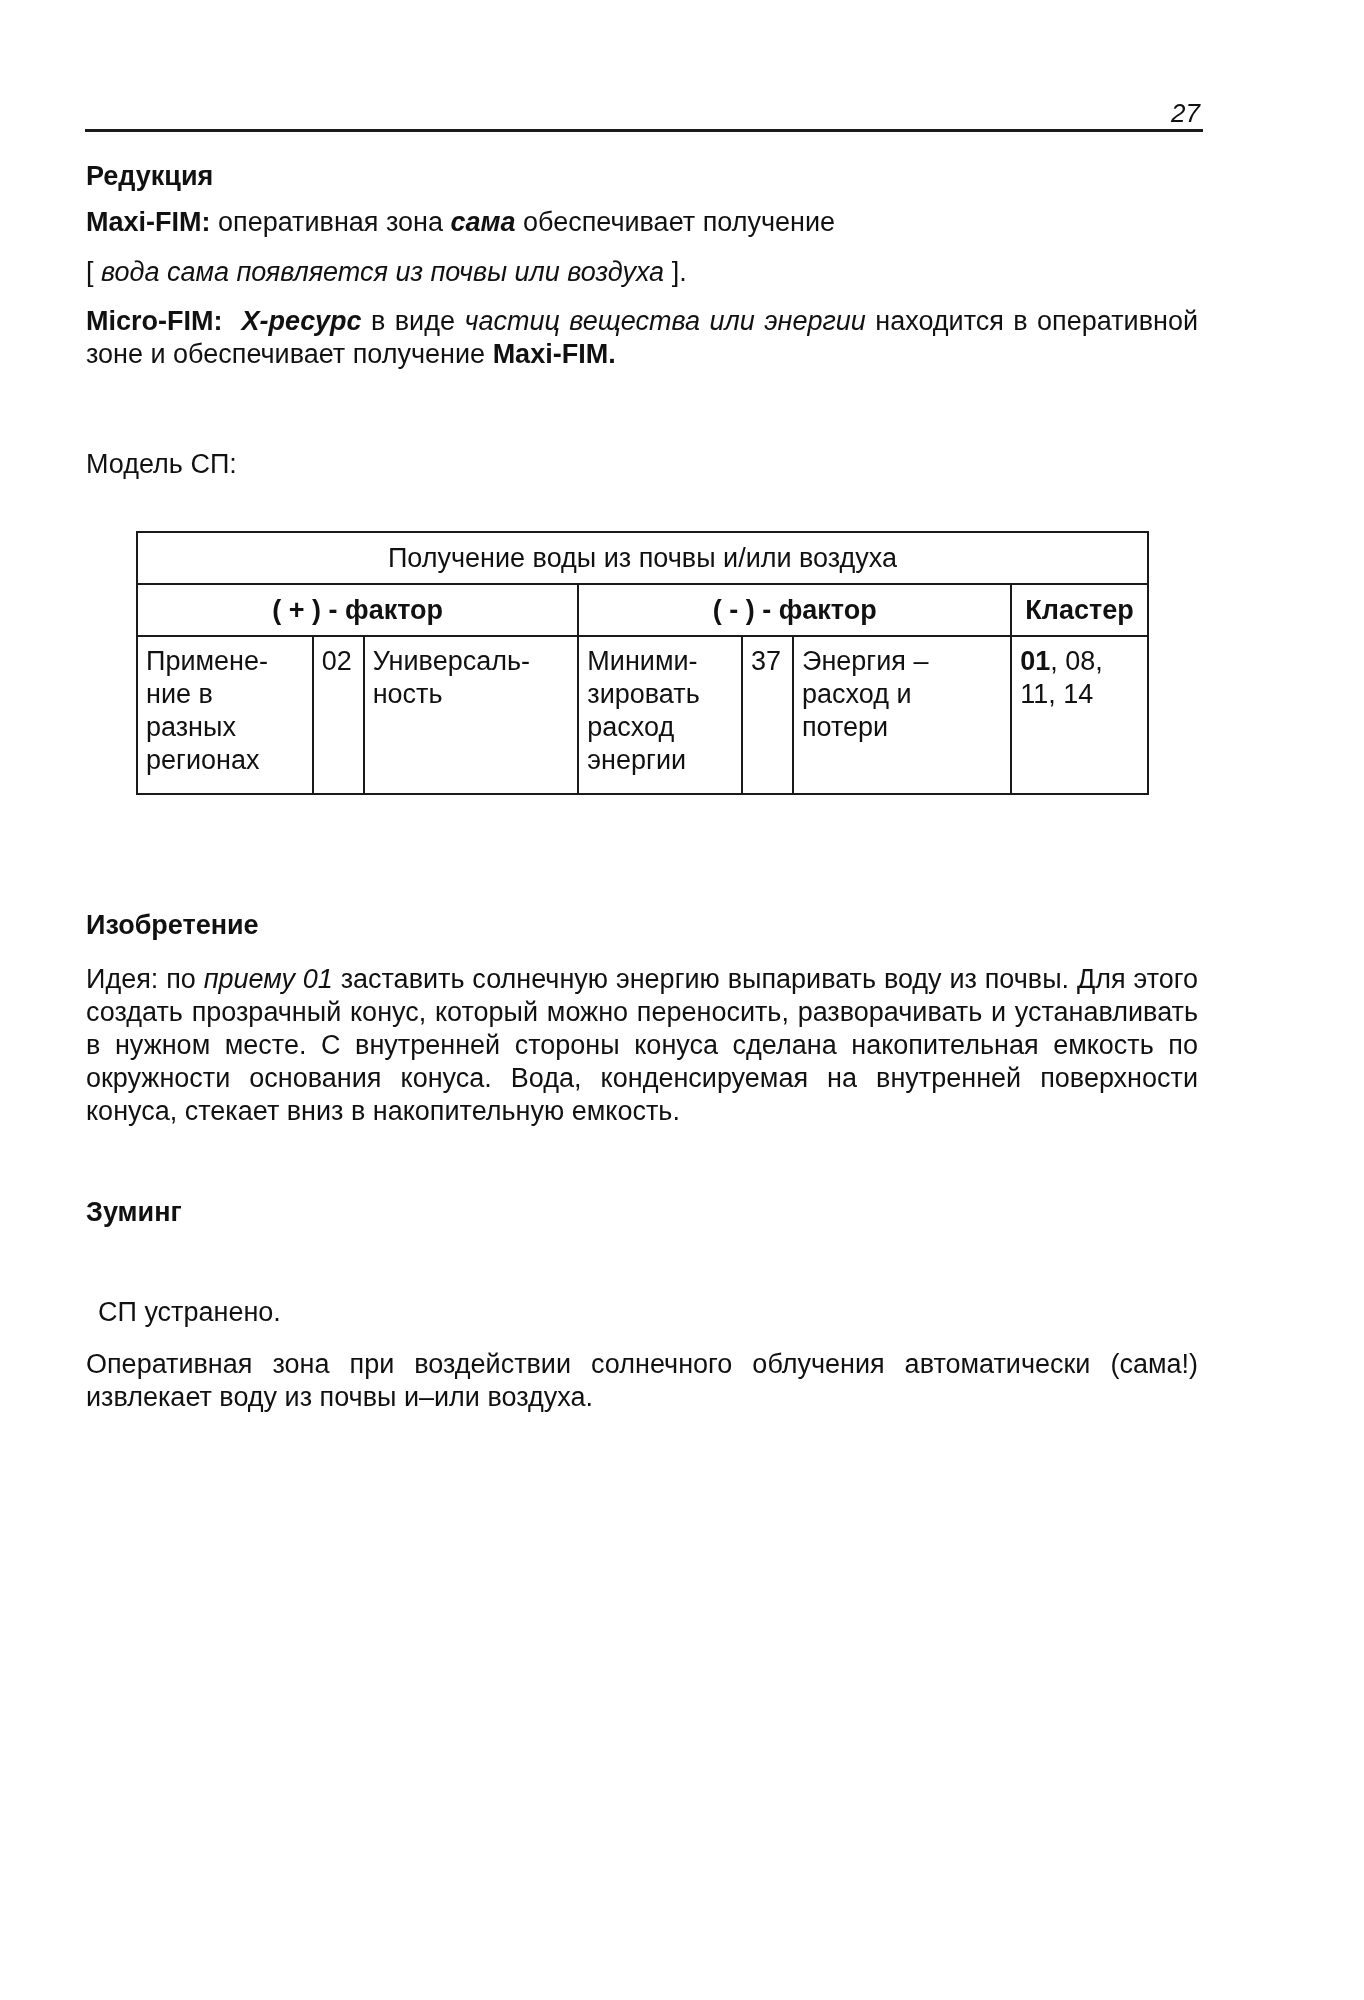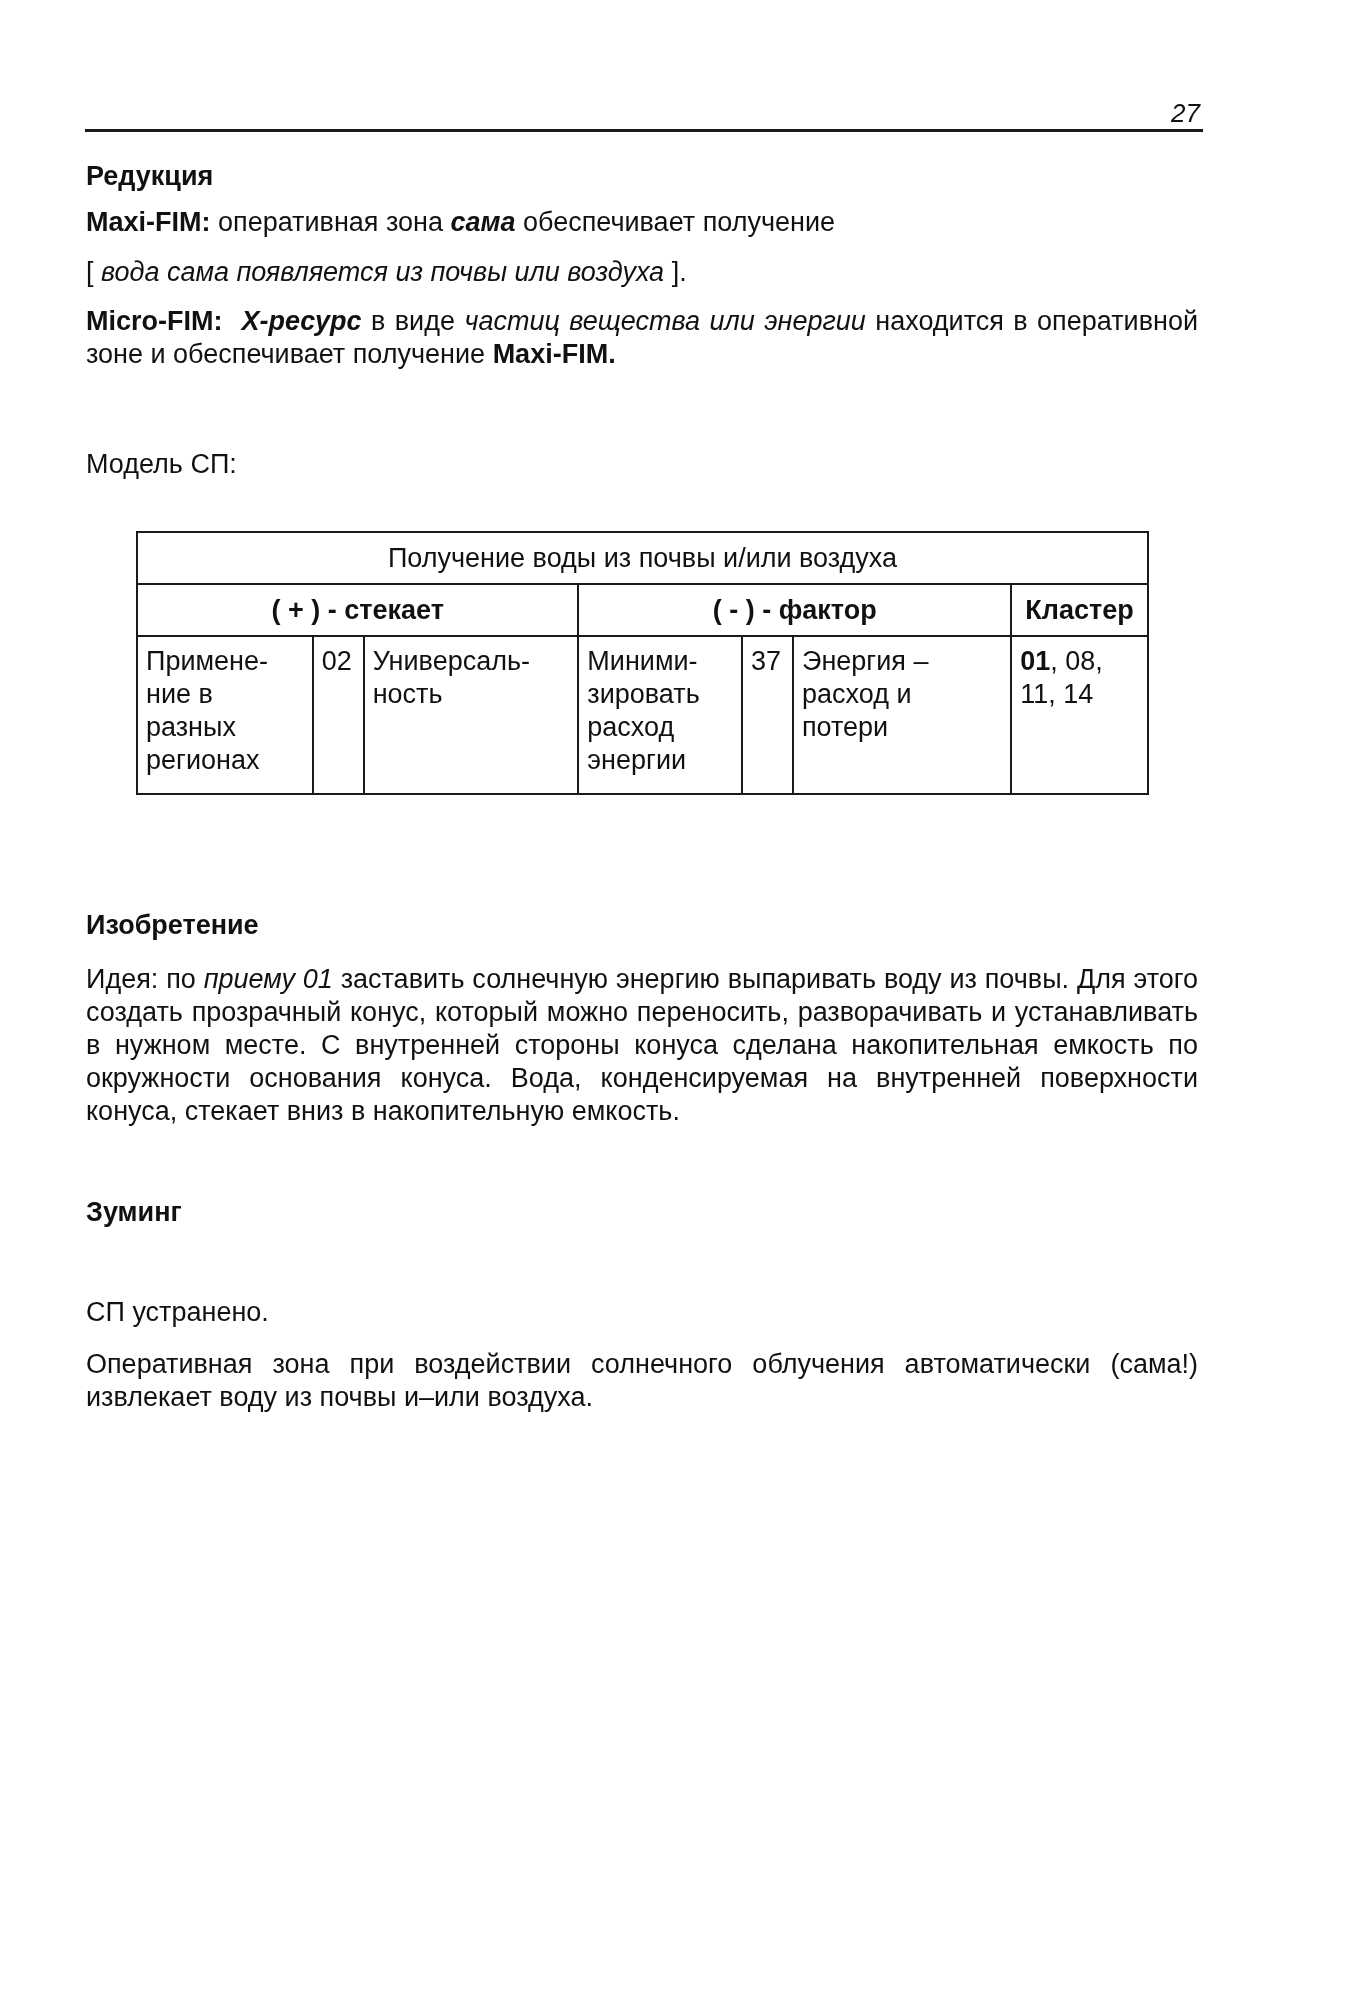--- a/index.html
+++ b/index.html
@@ -60,21 +60,21 @@
     <col style="width:164px">
       <col style="width:51px">
       <col style="width:219px">
     <col style="width:137px">
   </colgroup>
   <tbody>
   <tr class="r2">
     <td colspan="7">Получение воды из почвы и/или воздуха</td>
   </tr>
   <tr class="r3">
-    <td colspan="3" class="bold">( + ) - стекает</td>
+    <td colspan="3" class="bold">( + ) - фактор</td>
     <td colspan="3" class="bold">( - ) - фактор</td>
     <td class="bold">Кластер</td>
   </tr>
   <tr class="r4">
     <td style="hyphens:manual;">
       <span>Примене-ние в разных регионах</span>
     </td>
     <td>02</td>
     <td>Универсаль-ность</td>
     <td>Миними-зировать расход энергии</td>
@@ -88,15 +88,15 @@
   </table>
 
 <div class="abs text h" style="top:909px;">Изобретение</div>
 
 <div class="abs text justify" style="top:963px;">
   <span>Идея: по </span><i>приему 01</i><span> заставить солнечную энергию выпаривать воду из почвы. Для этого создать прозрачный конус, который можно переносить, разворачивать и устанавливать в нужном месте. С внутренней стороны конуса сделана накопительная емкость по окружности  основания конуса. Вода, конденсируемая на внутренней поверхности конуса, стекает вниз в накопительную емкость.</span>
 </div>
 
 <div class="abs text h" style="top:1196px;">Зуминг</div>
 
-<div class="abs text" style="top:1296px;">СП устранено.</div>
+<div class="abs text" style="top:1296px;margin-left:12px;">СП устранено.</div>
 
 <div class="abs text justify" style="top:1348px;">Оперативная зона при воздействии солнечного облучения автоматически (сама!) извлекает воду из почвы и–или воздуха.</div>
 
 </body></html>

